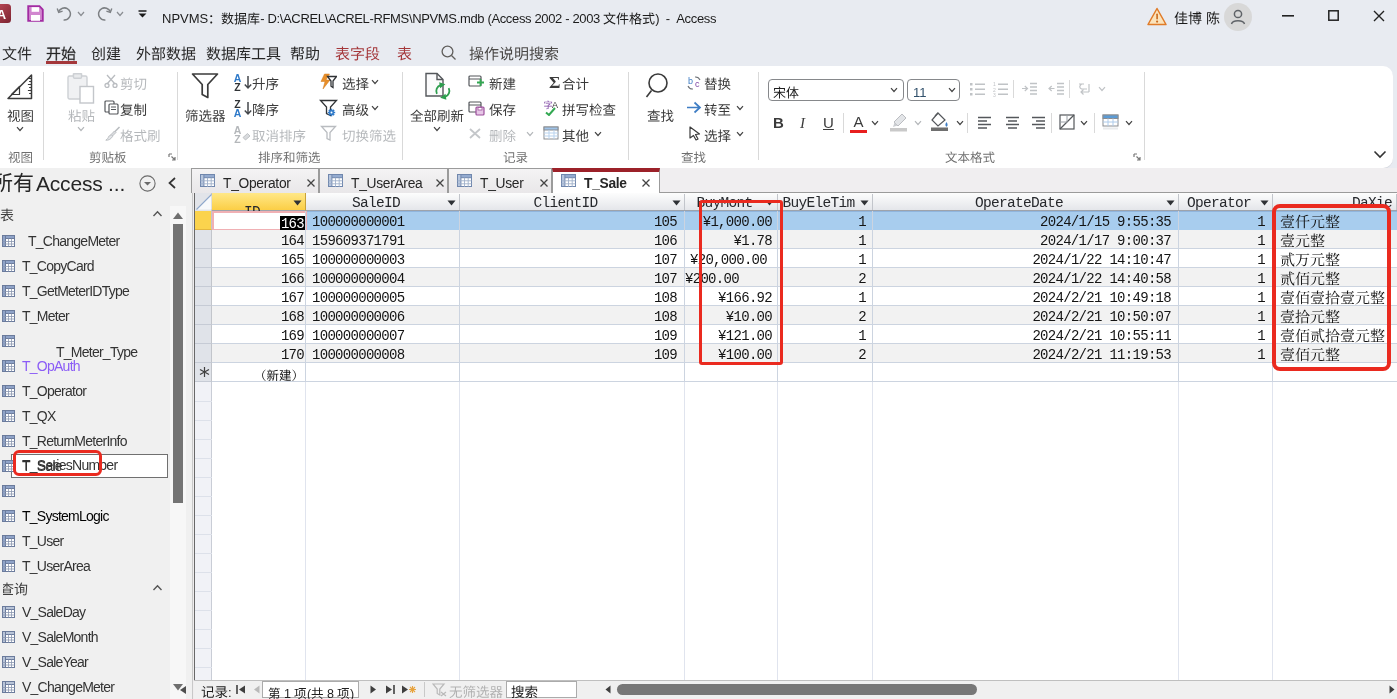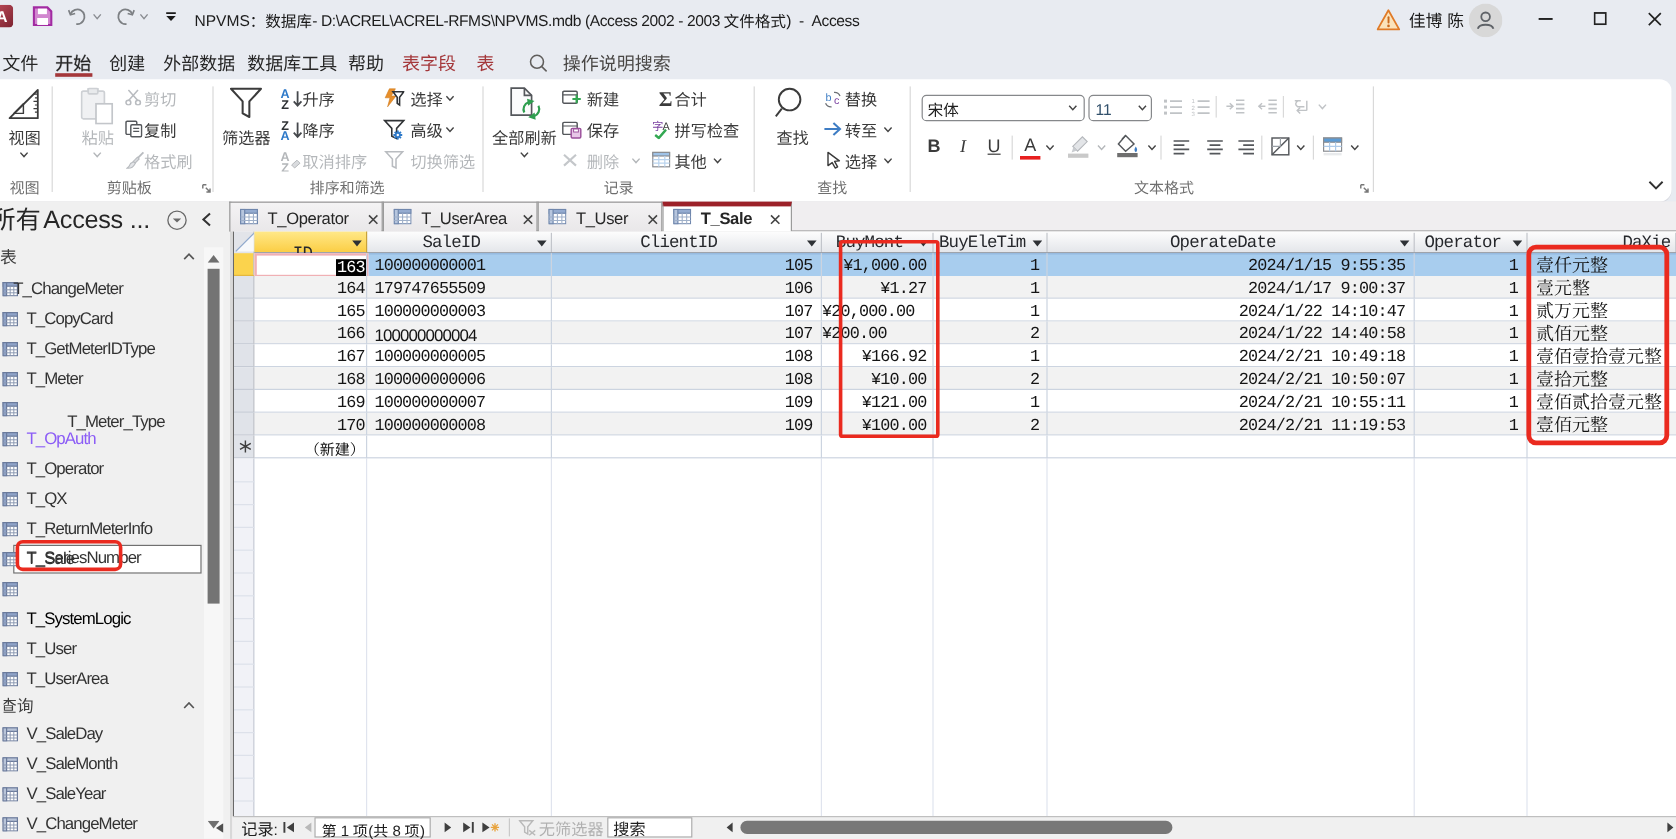--- a/index.html
+++ b/index.html
@@ -881,21 +881,21 @@
     </svg>
   </div>
 <div class="ab" style="left:2px;top:235px;">
     <svg width="13" height="12" viewBox="0 0 13 12">
 <rect x="0.5" y="0.5" width="12" height="11" fill="#fff" stroke="#6b7b9c"></rect>
 <rect x="0.5" y="0.5" width="12" height="3" fill="#8fa3c8" stroke="#6b7b9c"></rect>
 <rect x="0.5" y="0.5" width="3" height="11" fill="#8fa3c8" stroke="#6b7b9c"></rect>
 <path d="M0.5 6.5 h12 M0.5 9 h12 M6.5 3.5 v8 M9.5 3.5 v8" stroke="#8a97b0" stroke-width="0.8"></path>
     </svg>
   </div>
-<div class="ab" style="left:11px;top:232px;text-align:center;"><span class="ui" style="font-size:14px;letter-spacing:-0.75px;color:#333">T_ChangeMeter</span></div>
+<div class="ab" style="left:28px;top:232px;text-align:center;"><span class="ui" style="font-size:14px;letter-spacing:-0.75px;color:#333">T_ChangeMeter</span></div>
 <div class="ab" style="left:2px;top:260px;">
     <svg width="13" height="12" viewBox="0 0 13 12">
 <rect x="0.5" y="0.5" width="12" height="11" fill="#fff" stroke="#6b7b9c"></rect>
 <rect x="0.5" y="0.5" width="12" height="3" fill="#8fa3c8" stroke="#6b7b9c"></rect>
 <rect x="0.5" y="0.5" width="3" height="11" fill="#8fa3c8" stroke="#6b7b9c"></rect>
 <path d="M0.5 6.5 h12 M0.5 9 h12 M6.5 3.5 v8 M9.5 3.5 v8" stroke="#8a97b0" stroke-width="0.8"></path>
     </svg>
   </div>
 <div class="ab" style="left:22px;top:257px;"><span class="ui" style="font-size:14px;letter-spacing:-0.75px;color:#333">T_CopyCard</span></div>
 <div class="ab" style="left:2px;top:285px;">
@@ -1205,23 +1205,23 @@
 <div class="ab" style="left:212px;top:230.0px;width:1185px;height:19.0px;background:#f2f2f2;border-bottom:1px solid #ccd4e0"></div>
 <div class="ab" style="left:195px;top:230.0px;width:17px;height:19.0px;background:#e0e3e9;border-right:1px solid #c2c5cb;border-bottom:1px solid #c6cbd5"></div>
 <div class="ab" style="left:305px;top:230.0px;width:1px;height:19.0px;background:#ccd4e0"></div>
 <div class="ab" style="left:459px;top:230.0px;width:1px;height:19.0px;background:#ccd4e0"></div>
 <div class="ab" style="left:684px;top:230.0px;width:1px;height:19.0px;background:#ccd4e0"></div>
 <div class="ab" style="left:777px;top:230.0px;width:1px;height:19.0px;background:#ccd4e0"></div>
 <div class="ab" style="left:872px;top:230.0px;width:1px;height:19.0px;background:#ccd4e0"></div>
 <div class="ab" style="left:1178px;top:230.0px;width:1px;height:19.0px;background:#ccd4e0"></div>
 <div class="ab" style="left:1272px;top:230.0px;width:1px;height:19.0px;background:#ccd4e0"></div>
 <div class="ab" style="left:212px;top:232.5px;width:92px;text-align:right;font-family:'Liberation Mono',monospace;font-size:14px;letter-spacing:-0.7px;color:#141414;white-space:pre">164</div>
-<div class="ab" style="left:312px;top:232.5px;font-family:'Liberation Mono',monospace;font-size:14px;letter-spacing:-0.7px;color:#141414;white-space:pre">179747655509</div>
+<div class="ab" style="left:312px;top:232.5px;font-family:'Liberation Mono',monospace;font-size:14px;letter-spacing:-0.7px;color:#141414;white-space:pre">159609371791</div>
 <div class="ab" style="left:460px;top:232.5px;width:217px;text-align:right;font-family:'Liberation Mono',monospace;font-size:14px;letter-spacing:-0.7px;color:#141414;white-space:pre">106</div>
-<div class="ab" style="left:685px;top:232.5px;width:87px;text-align:right;font-family:'Liberation Mono',monospace;font-size:14px;letter-spacing:-0.7px;color:#141414;white-space:pre">¥1.27</div>
+<div class="ab" style="left:685px;top:232.5px;width:87px;text-align:right;font-family:'Liberation Mono',monospace;font-size:14px;letter-spacing:-0.7px;color:#141414;white-space:pre">¥1.78</div>
 <div class="ab" style="left:778px;top:232.5px;width:88px;text-align:right;font-family:'Liberation Mono',monospace;font-size:14px;letter-spacing:-0.7px;color:#141414;white-space:pre">1</div>
 <div class="ab" style="left:873px;top:232.5px;width:298px;text-align:right;font-family:'Liberation Mono',monospace;font-size:14px;letter-spacing:-0.7px;color:#141414;white-space:pre">2024/1/17 9:00:37</div>
 <div class="ab" style="left:1179px;top:232.5px;width:86px;text-align:right;font-family:'Liberation Mono',monospace;font-size:14px;letter-spacing:-0.7px;color:#141414;white-space:pre">1</div>
 <div class="ab" style="left:1280px;top:232.2px;"><svg class="ck " style="vertical-align:-2.1px;" width="45" height="15.3" viewBox="0 0 45 15.3">
       <g transform="translate(0,13.2) scale(0.01500,-0.01500)" fill="#141414">
         <use href="#s58f9" x="0"></use>
         <use href="#s5143" x="1000"></use>
         <use href="#s6574" x="2000"></use>
       </g>
     </svg></div>
@@ -1230,21 +1230,21 @@
 <div class="ab" style="left:305px;top:249.0px;width:1px;height:19.0px;background:#ccd4e0"></div>
 <div class="ab" style="left:459px;top:249.0px;width:1px;height:19.0px;background:#ccd4e0"></div>
 <div class="ab" style="left:684px;top:249.0px;width:1px;height:19.0px;background:#ccd4e0"></div>
 <div class="ab" style="left:777px;top:249.0px;width:1px;height:19.0px;background:#ccd4e0"></div>
 <div class="ab" style="left:872px;top:249.0px;width:1px;height:19.0px;background:#ccd4e0"></div>
 <div class="ab" style="left:1178px;top:249.0px;width:1px;height:19.0px;background:#ccd4e0"></div>
 <div class="ab" style="left:1272px;top:249.0px;width:1px;height:19.0px;background:#ccd4e0"></div>
 <div class="ab" style="left:212px;top:251.5px;width:92px;text-align:right;font-family:'Liberation Mono',monospace;font-size:14px;letter-spacing:-0.7px;color:#141414;white-space:pre">165</div>
 <div class="ab" style="left:312px;top:251.5px;font-family:'Liberation Mono',monospace;font-size:14px;letter-spacing:-0.7px;color:#141414;white-space:pre">100000000003</div>
 <div class="ab" style="left:460px;top:251.5px;width:217px;text-align:right;font-family:'Liberation Mono',monospace;font-size:14px;letter-spacing:-0.7px;color:#141414;white-space:pre">107</div>
-<div class="ab" style="left:685px;top:251.5px;width:87px;text-align:left;font-family:'Liberation Mono',monospace;font-size:14px;letter-spacing:-0.7px;color:#141414;white-space:pre">¥20,000.00</div>
+<div class="ab" style="left:685px;top:251.5px;width:87px;text-align:center;font-family:'Liberation Mono',monospace;font-size:14px;letter-spacing:-0.7px;color:#141414;white-space:pre">¥20,000.00</div>
 <div class="ab" style="left:778px;top:251.5px;width:88px;text-align:right;font-family:'Liberation Mono',monospace;font-size:14px;letter-spacing:-0.7px;color:#141414;white-space:pre">1</div>
 <div class="ab" style="left:873px;top:251.5px;width:298px;text-align:right;font-family:'Liberation Mono',monospace;font-size:14px;letter-spacing:-0.7px;color:#141414;white-space:pre">2024/1/22 14:10:47</div>
 <div class="ab" style="left:1179px;top:251.5px;width:86px;text-align:right;font-family:'Liberation Mono',monospace;font-size:14px;letter-spacing:-0.7px;color:#141414;white-space:pre">1</div>
 <div class="ab" style="left:1280px;top:251.2px;"><svg class="ck " style="vertical-align:-2.1px;" width="60" height="15.3" viewBox="0 0 60 15.3">
       <g transform="translate(0,13.2) scale(0.01500,-0.01500)" fill="#141414">
         <use href="#s8d30" x="0"></use>
         <use href="#s4e07" x="1000"></use>
         <use href="#s5143" x="2000"></use>
         <use href="#s6574" x="3000"></use>
       </g>
@@ -1252,21 +1252,21 @@
 <div class="ab" style="left:212px;top:268.0px;width:1185px;height:19.0px;background:#f2f2f2;border-bottom:1px solid #ccd4e0"></div>
 <div class="ab" style="left:195px;top:268.0px;width:17px;height:19.0px;background:#e0e3e9;border-right:1px solid #c2c5cb;border-bottom:1px solid #c6cbd5"></div>
 <div class="ab" style="left:305px;top:268.0px;width:1px;height:19.0px;background:#ccd4e0"></div>
 <div class="ab" style="left:459px;top:268.0px;width:1px;height:19.0px;background:#ccd4e0"></div>
 <div class="ab" style="left:684px;top:268.0px;width:1px;height:19.0px;background:#ccd4e0"></div>
 <div class="ab" style="left:777px;top:268.0px;width:1px;height:19.0px;background:#ccd4e0"></div>
 <div class="ab" style="left:872px;top:268.0px;width:1px;height:19.0px;background:#ccd4e0"></div>
 <div class="ab" style="left:1178px;top:268.0px;width:1px;height:19.0px;background:#ccd4e0"></div>
 <div class="ab" style="left:1272px;top:268.0px;width:1px;height:19.0px;background:#ccd4e0"></div>
 <div class="ab" style="left:212px;top:270.5px;width:92px;text-align:right;font-family:'Liberation Mono',monospace;font-size:14px;letter-spacing:-0.7px;color:#141414;white-space:pre">166</div>
-<div class="ab" style="left:312px;top:270.5px;font-family:Liberation Sans, sans-serif;font-size:14px;letter-spacing:-0.7px;color:#141414;white-space:pre">100000000004</div>
+<div class="ab" style="left:312px;top:270.5px;font-family:Liberation Mono, monospace;font-size:14px;letter-spacing:-0.7px;color:#141414;white-space:pre">100000000004</div>
 <div class="ab" style="left:460px;top:270.5px;width:217px;text-align:right;font-family:'Liberation Mono',monospace;font-size:14px;letter-spacing:-0.7px;color:#141414;white-space:pre">107</div>
 <div class="ab" style="left:685px;top:270.5px;width:87px;font-family:'Liberation Mono',monospace;font-size:14px;letter-spacing:-0.7px;color:#141414;white-space:pre">¥200.00</div>
 <div class="ab" style="left:778px;top:270.5px;width:88px;text-align:right;font-family:'Liberation Mono',monospace;font-size:14px;letter-spacing:-0.7px;color:#141414;white-space:pre">2</div>
 <div class="ab" style="left:873px;top:270.5px;width:298px;text-align:right;font-family:'Liberation Mono',monospace;font-size:14px;letter-spacing:-0.7px;color:#141414;white-space:pre">2024/1/22 14:40:58</div>
 <div class="ab" style="left:1179px;top:270.5px;width:86px;text-align:right;font-family:'Liberation Mono',monospace;font-size:14px;letter-spacing:-0.7px;color:#141414;white-space:pre">1</div>
 <div class="ab" style="left:1280px;top:270.2px;"><svg class="ck " style="vertical-align:-2.1px;" width="60" height="15.3" viewBox="0 0 60 15.3">
       <g transform="translate(0,13.2) scale(0.01500,-0.01500)" fill="#141414">
         <use href="#s8d30" x="0"></use>
         <use href="#s4f70" x="1000"></use>
         <use href="#s5143" x="2000"></use>

